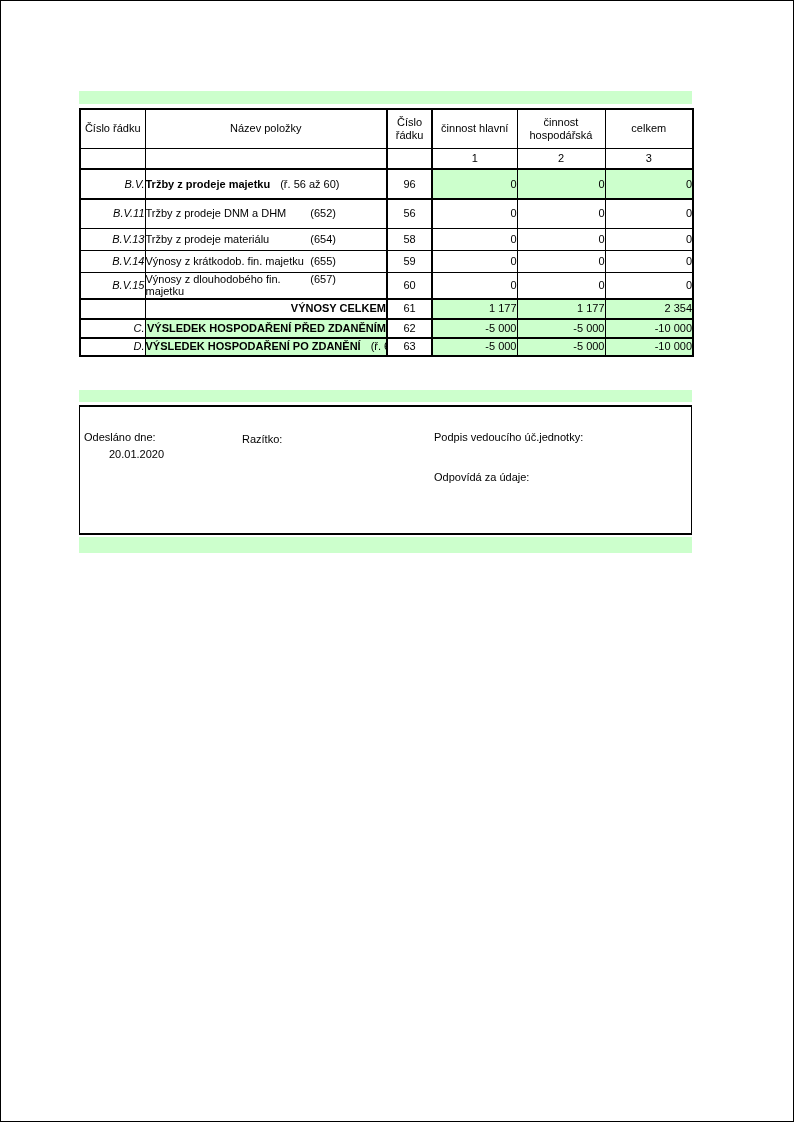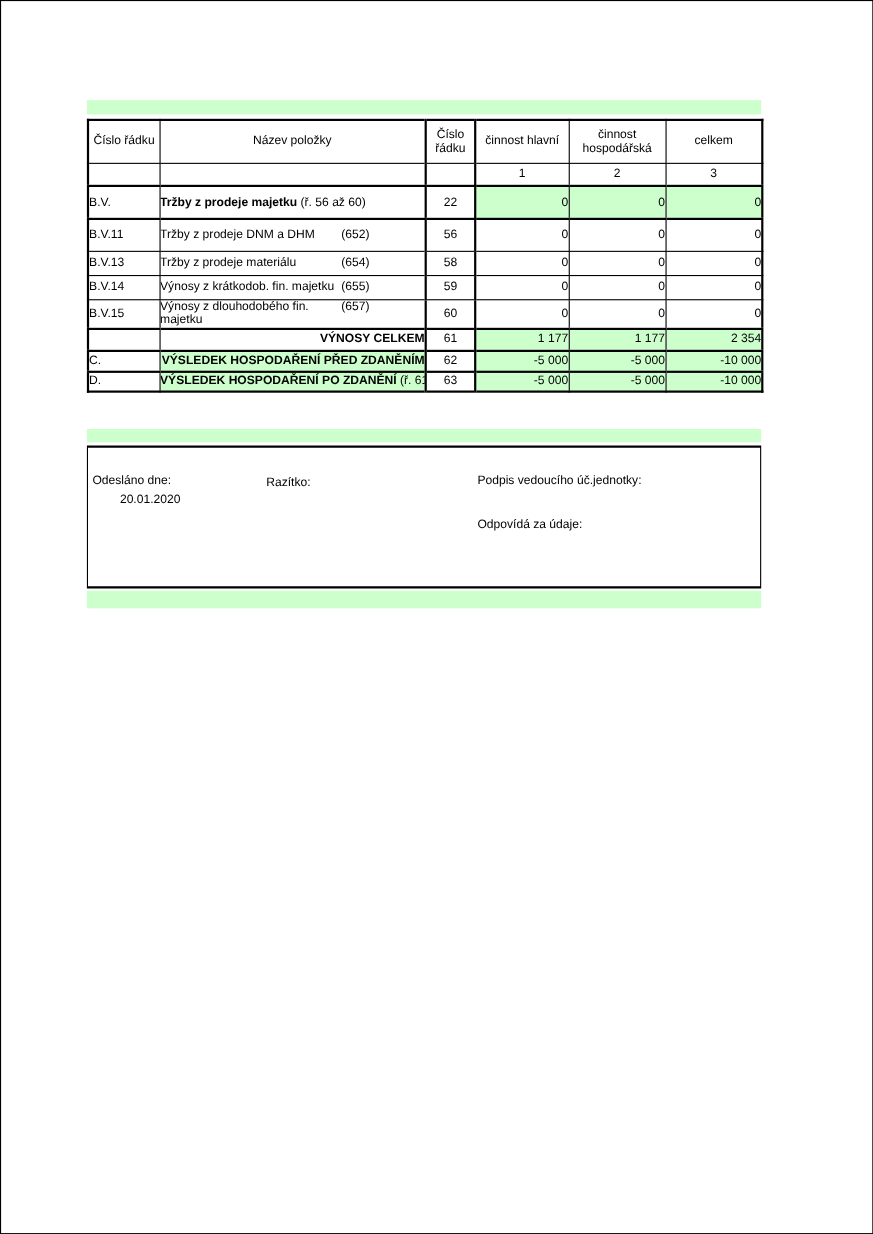--- a/index.html
+++ b/index.html
@@ -28,29 +28,29 @@
   .form-table .thickv { border-left:2px solid #000; border-right:2px solid #000; }
   
   .form-table tr.bt2 > th, .form-table tr.bt2 > td { border-top:2px solid #000; }
   .form-table tr.bb2 > th, .form-table tr.bb2 > td { border-bottom:2px solid #000; }
 
   .form-table thead tr.hdr  { height:39px; }
   .form-table thead tr.sub  { height:21px; }
   .r55{height:30px}.r56{height:29px}.r57{height:34px}.r58{height:22px}
   .r59{height:22px}.r60{height:21px}.r61{height:20px}.r62{height:19px}.r63{height:18px}
 
-  .c-code   { text-align:left; }
+  .c-code   { text-align:right;font-style:italic; }
   .c-name   { text-align:left; padding:1px 3px; }
   .c-name.nowrap { white-space:nowrap;text-align:right; }
   .c-rownum { text-align:center; }
   .c-val    { text-align:right; padding:0 6px 3px 2px; vertical-align:bottom; }
   .green    { background:#ccffcc; }
   .bold     { font-weight:bold; }
   .ref-right{ float:right; margin-right:50px; }
-  .ref-inline{ margin-left:3px; }
+  .ref-inline{ margin-left:10px; }
   .sub td   { text-align:center; }
 
   .footer-box {
     position:absolute; left:78px; top:404px; width:613px; height:130px;
     border:1px solid #000; border-top-width:2px; border-bottom-width:2px;
     box-sizing:border-box; font-size:11px;
   }
   .fb-item { position:absolute; white-space:nowrap;margin-top:20px; }
   .fb-sent  { left:4px;   top:4px;  }
   .fb-date  { left:29px;  top:21px; }
@@ -90,21 +90,21 @@
         <td class="thickv"></td>
         <td>1</td>
         <td>2</td>
         <td>3</td>
       </tr>
     </thead>
     <tbody>
       <tr class="r55 bb2">
         <td class="c-code">B.V.</td>
         <td class="c-name"><span class="bold">Tržby z prodeje majetku</span><span class="ref-inline">(ř. 56 až 60)</span></td>
-        <td class="c-rownum thickv">22</td>
+        <td class="c-rownum thickv">96</td>
         <td class="c-val green">0</td>
         <td class="c-val green">0</td>
         <td class="c-val green">0</td>
       </tr>
       <tr class="r56">
         <td class="c-code">B.V.11</td>
         <td class="c-name"><span class="ref-right">(652)</span><span>Tržby z prodeje DNM a DHM</span></td>
         <td class="c-rownum thickv">56</td>
         <td class="c-val">0</td>
         <td class="c-val">0</td>

